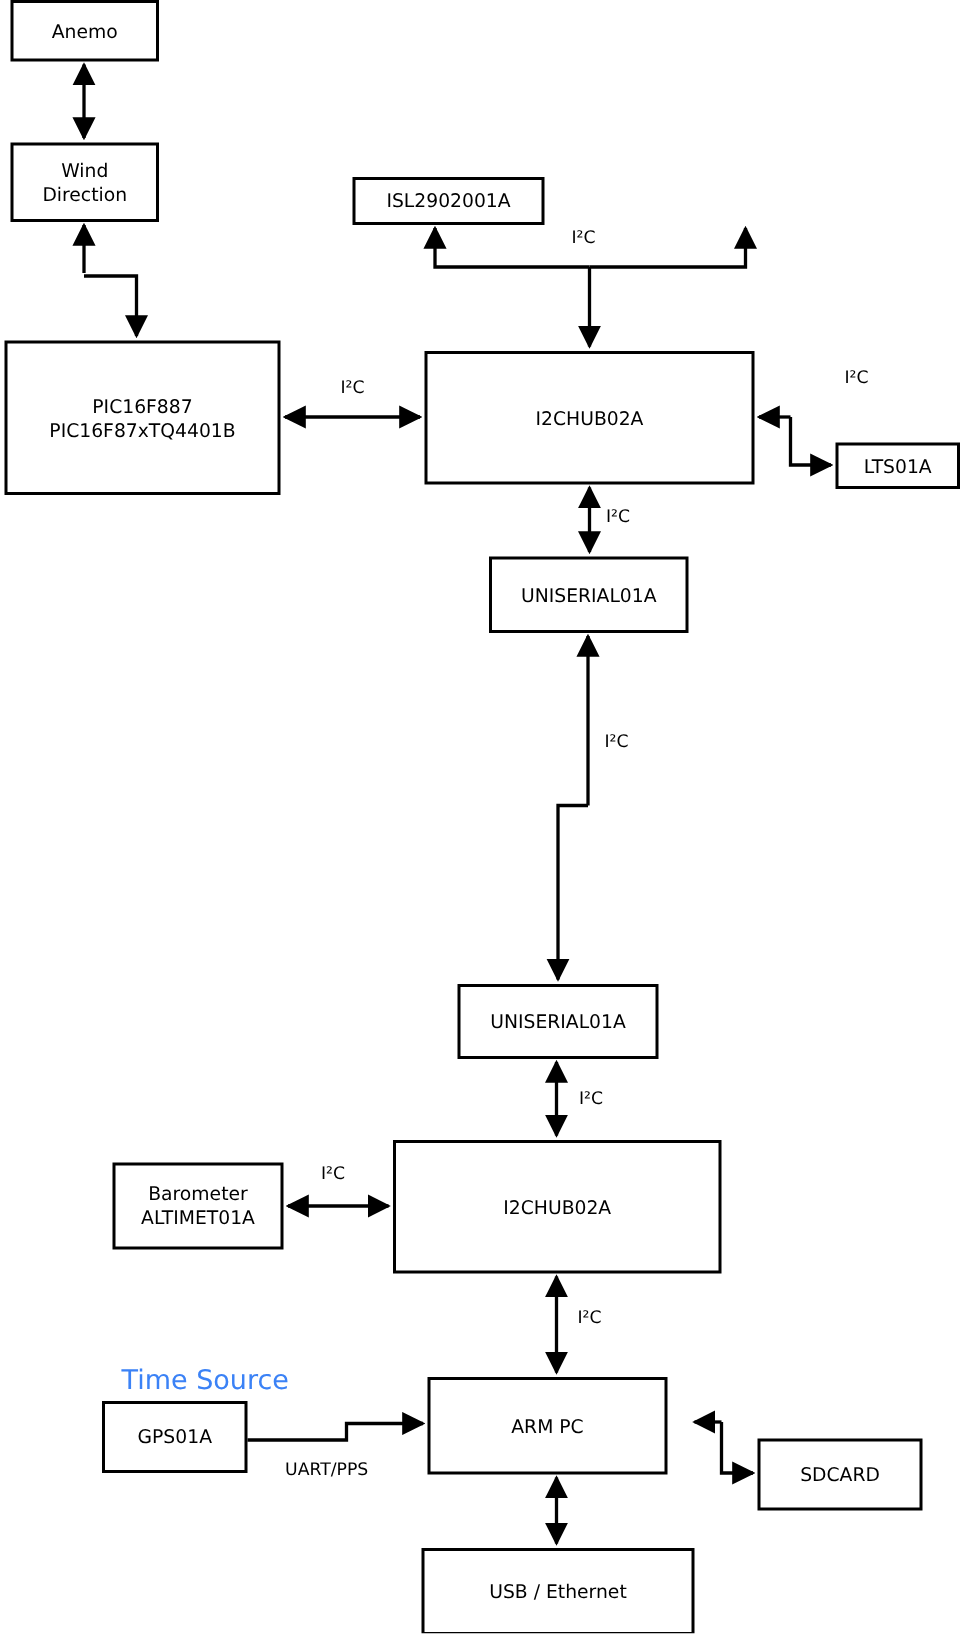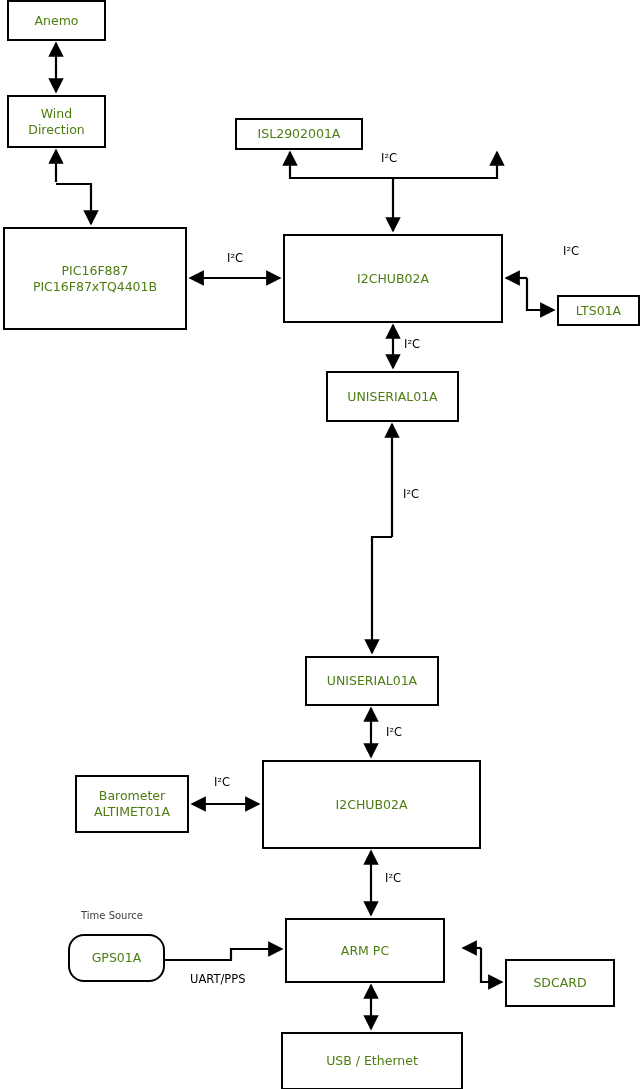--- a/index.html
+++ b/index.html
@@ -23,21 +23,21 @@
     left: 0;
     top: 0;
     width: 640px;
     height: 1089px;
   }
   .node {
     position: absolute;
     box-sizing: border-box;
     border: 2px solid #000000;
     background: #ffffff;
-    color: #4d7c0f;
+    color: #000000;
     display: flex;
     align-items: center;
     justify-content: center;
     text-align: center;
     font-size: 12.5px;
     line-height: 1.25;
     z-index: 3;
     padding: 2px 4px;
   }
   .node .node-label {
@@ -46,22 +46,22 @@
   }
   .wire-label {
     position: absolute;
     font-size: 11.5px;
     color: #000000;
     white-space: nowrap;
     z-index: 4;
   }
   .free-label {
     position: absolute;
-    font-size: 10px;
-    color: #404040;
+    font-size: 18px;
+    color: #3b82f6;
     white-space: nowrap;
     z-index: 4;
   }
 </style>
 </head>
 <body>
 
 <div id="diagram">
 
   <svg id="wires" viewBox="0 0 640 1089" width="640" height="1089" xmlns="http://www.w3.org/2000/svg">
@@ -143,21 +143,21 @@
 
   <div class="node" style="left:75px; top:775px; width:114px; height:58px;">
     <span class="node-label">Barometer
 ALTIMET01A</span>
   </div>
 
   <div class="node" style="left:262px; top:760px; width:219px; height:89px;">
     <span class="node-label">I2CHUB02A</span>
   </div>
 
-  <div class="node" style="left:68px; top:934px; width:97px; height:48px;border-radius:16px;">
+  <div class="node" style="left:68px; top:934px; width:97px; height:48px;">
     <span class="node-label">GPS01A</span>
   </div>
 
   <div class="node" style="left:285px; top:918px; width:160px; height:65px;">
     <span class="node-label">ARM PC</span>
   </div>
 
   <div class="node" style="left:505px; top:959px; width:110px; height:48px;">
     <span class="node-label">SDCARD</span>
   </div>

